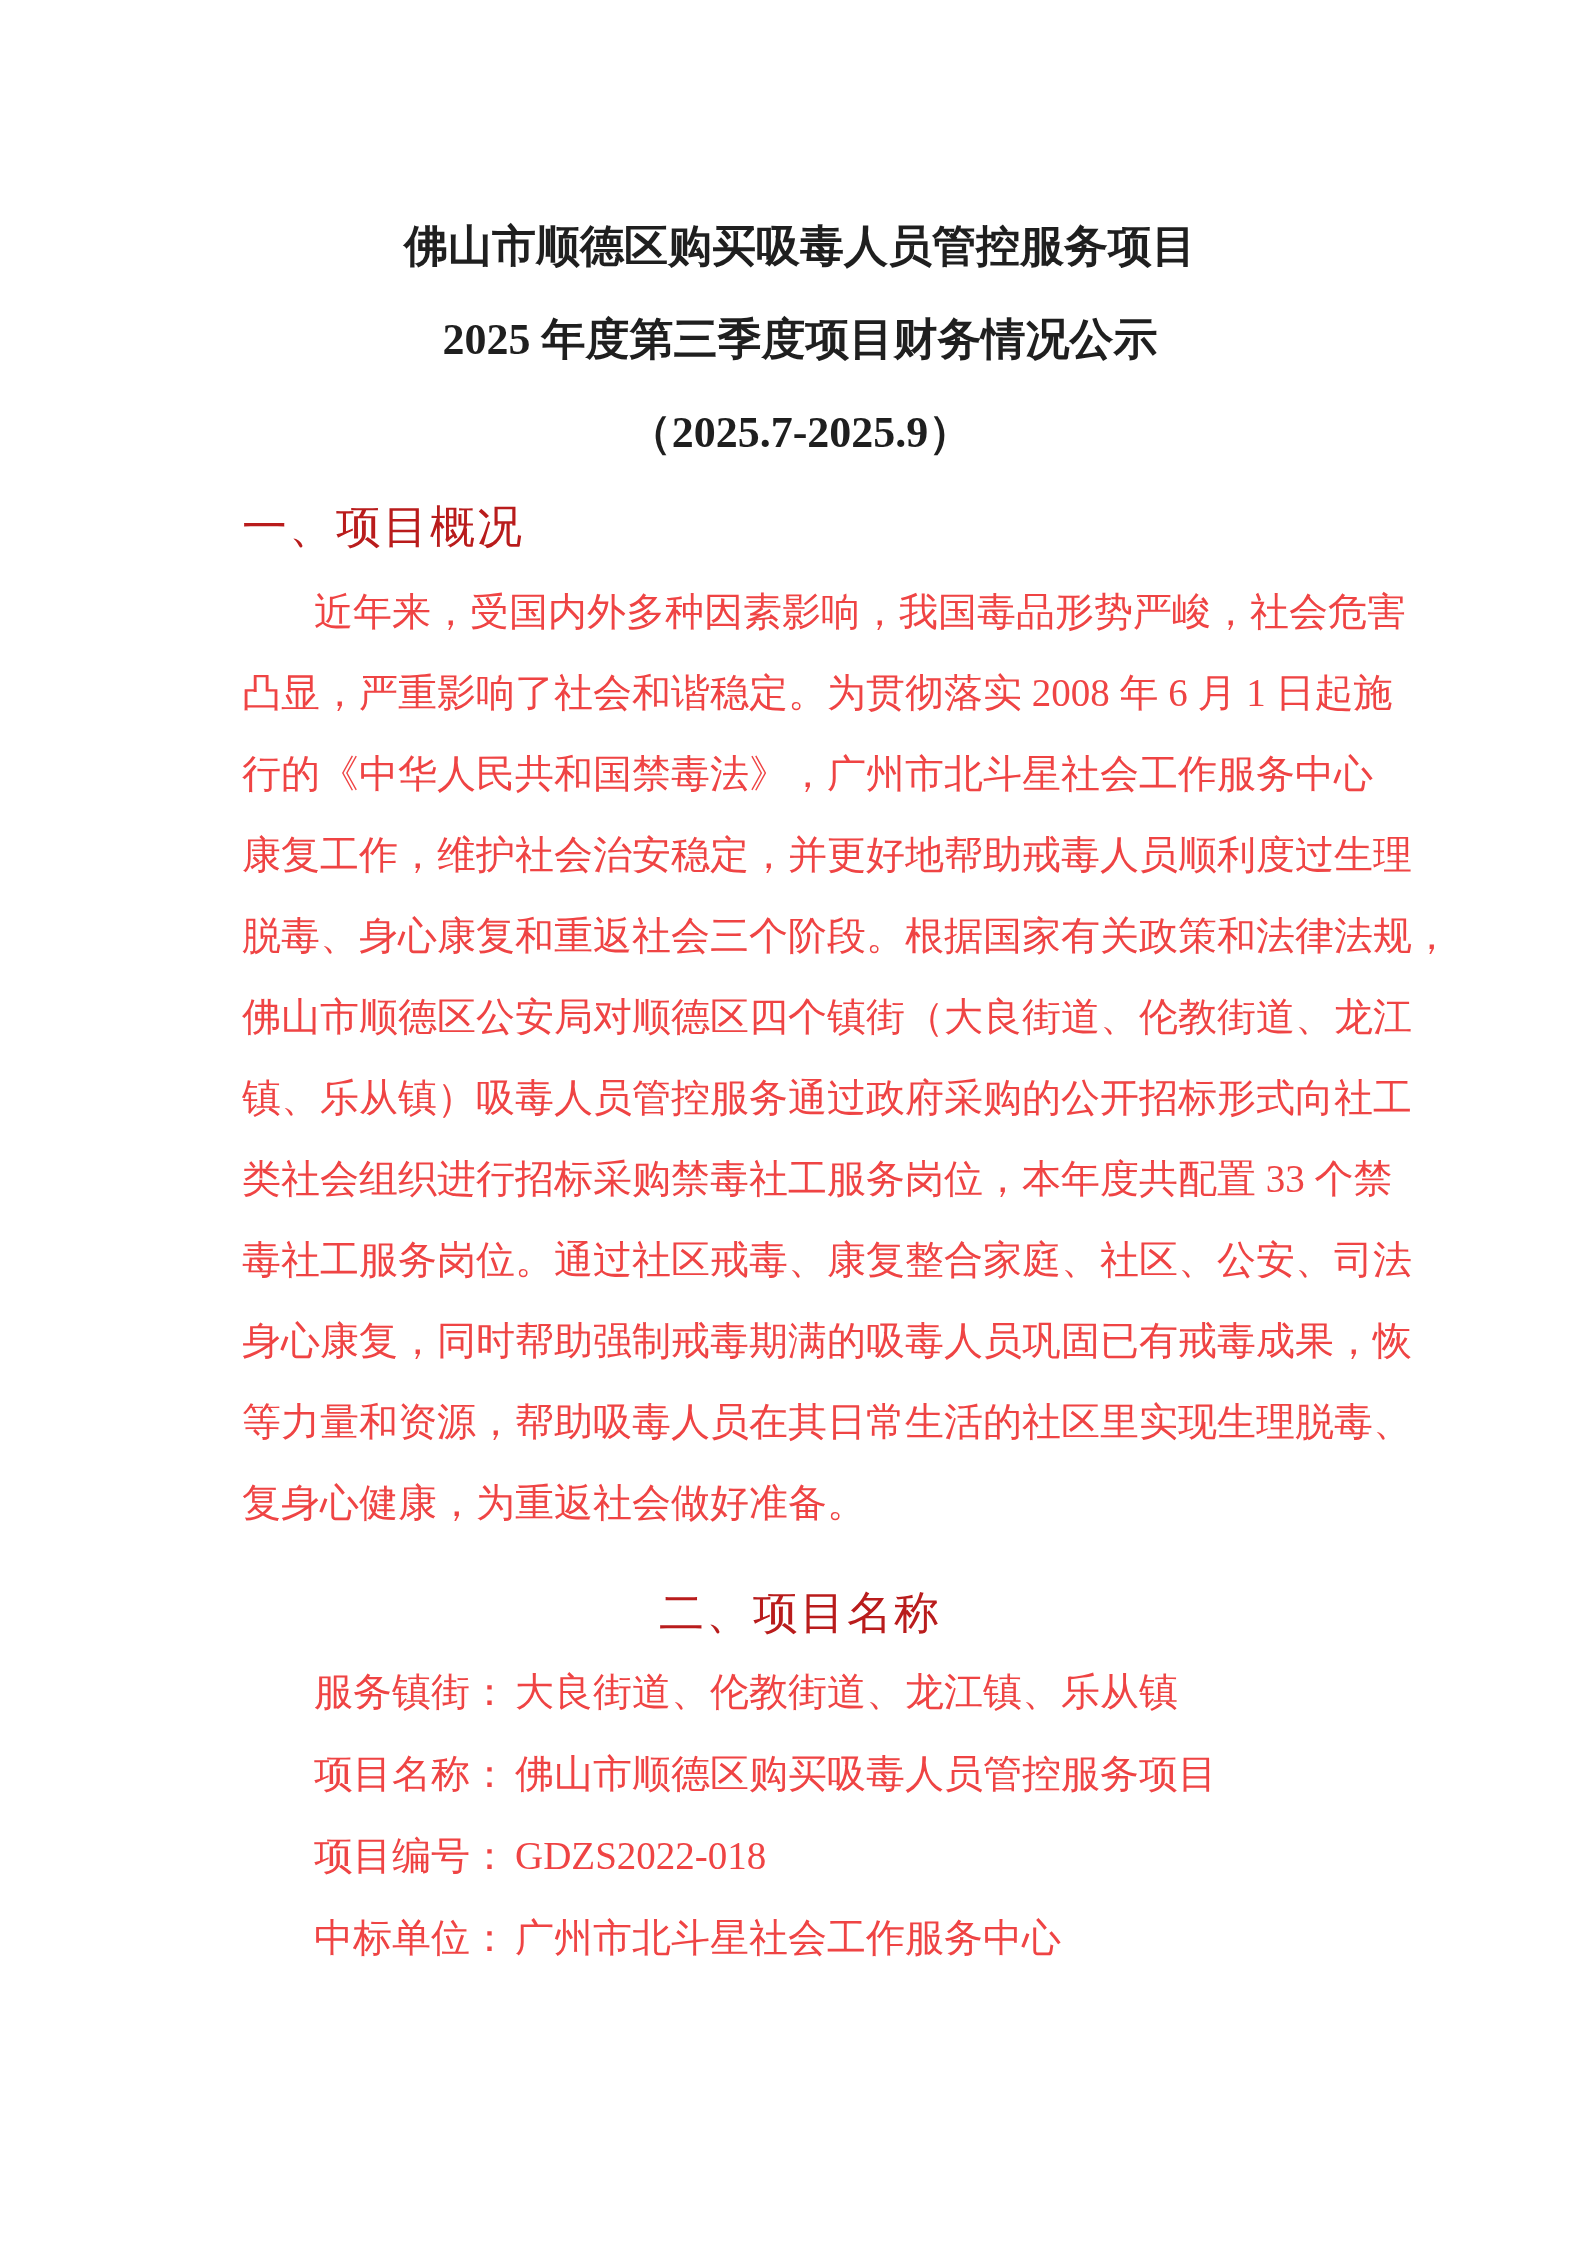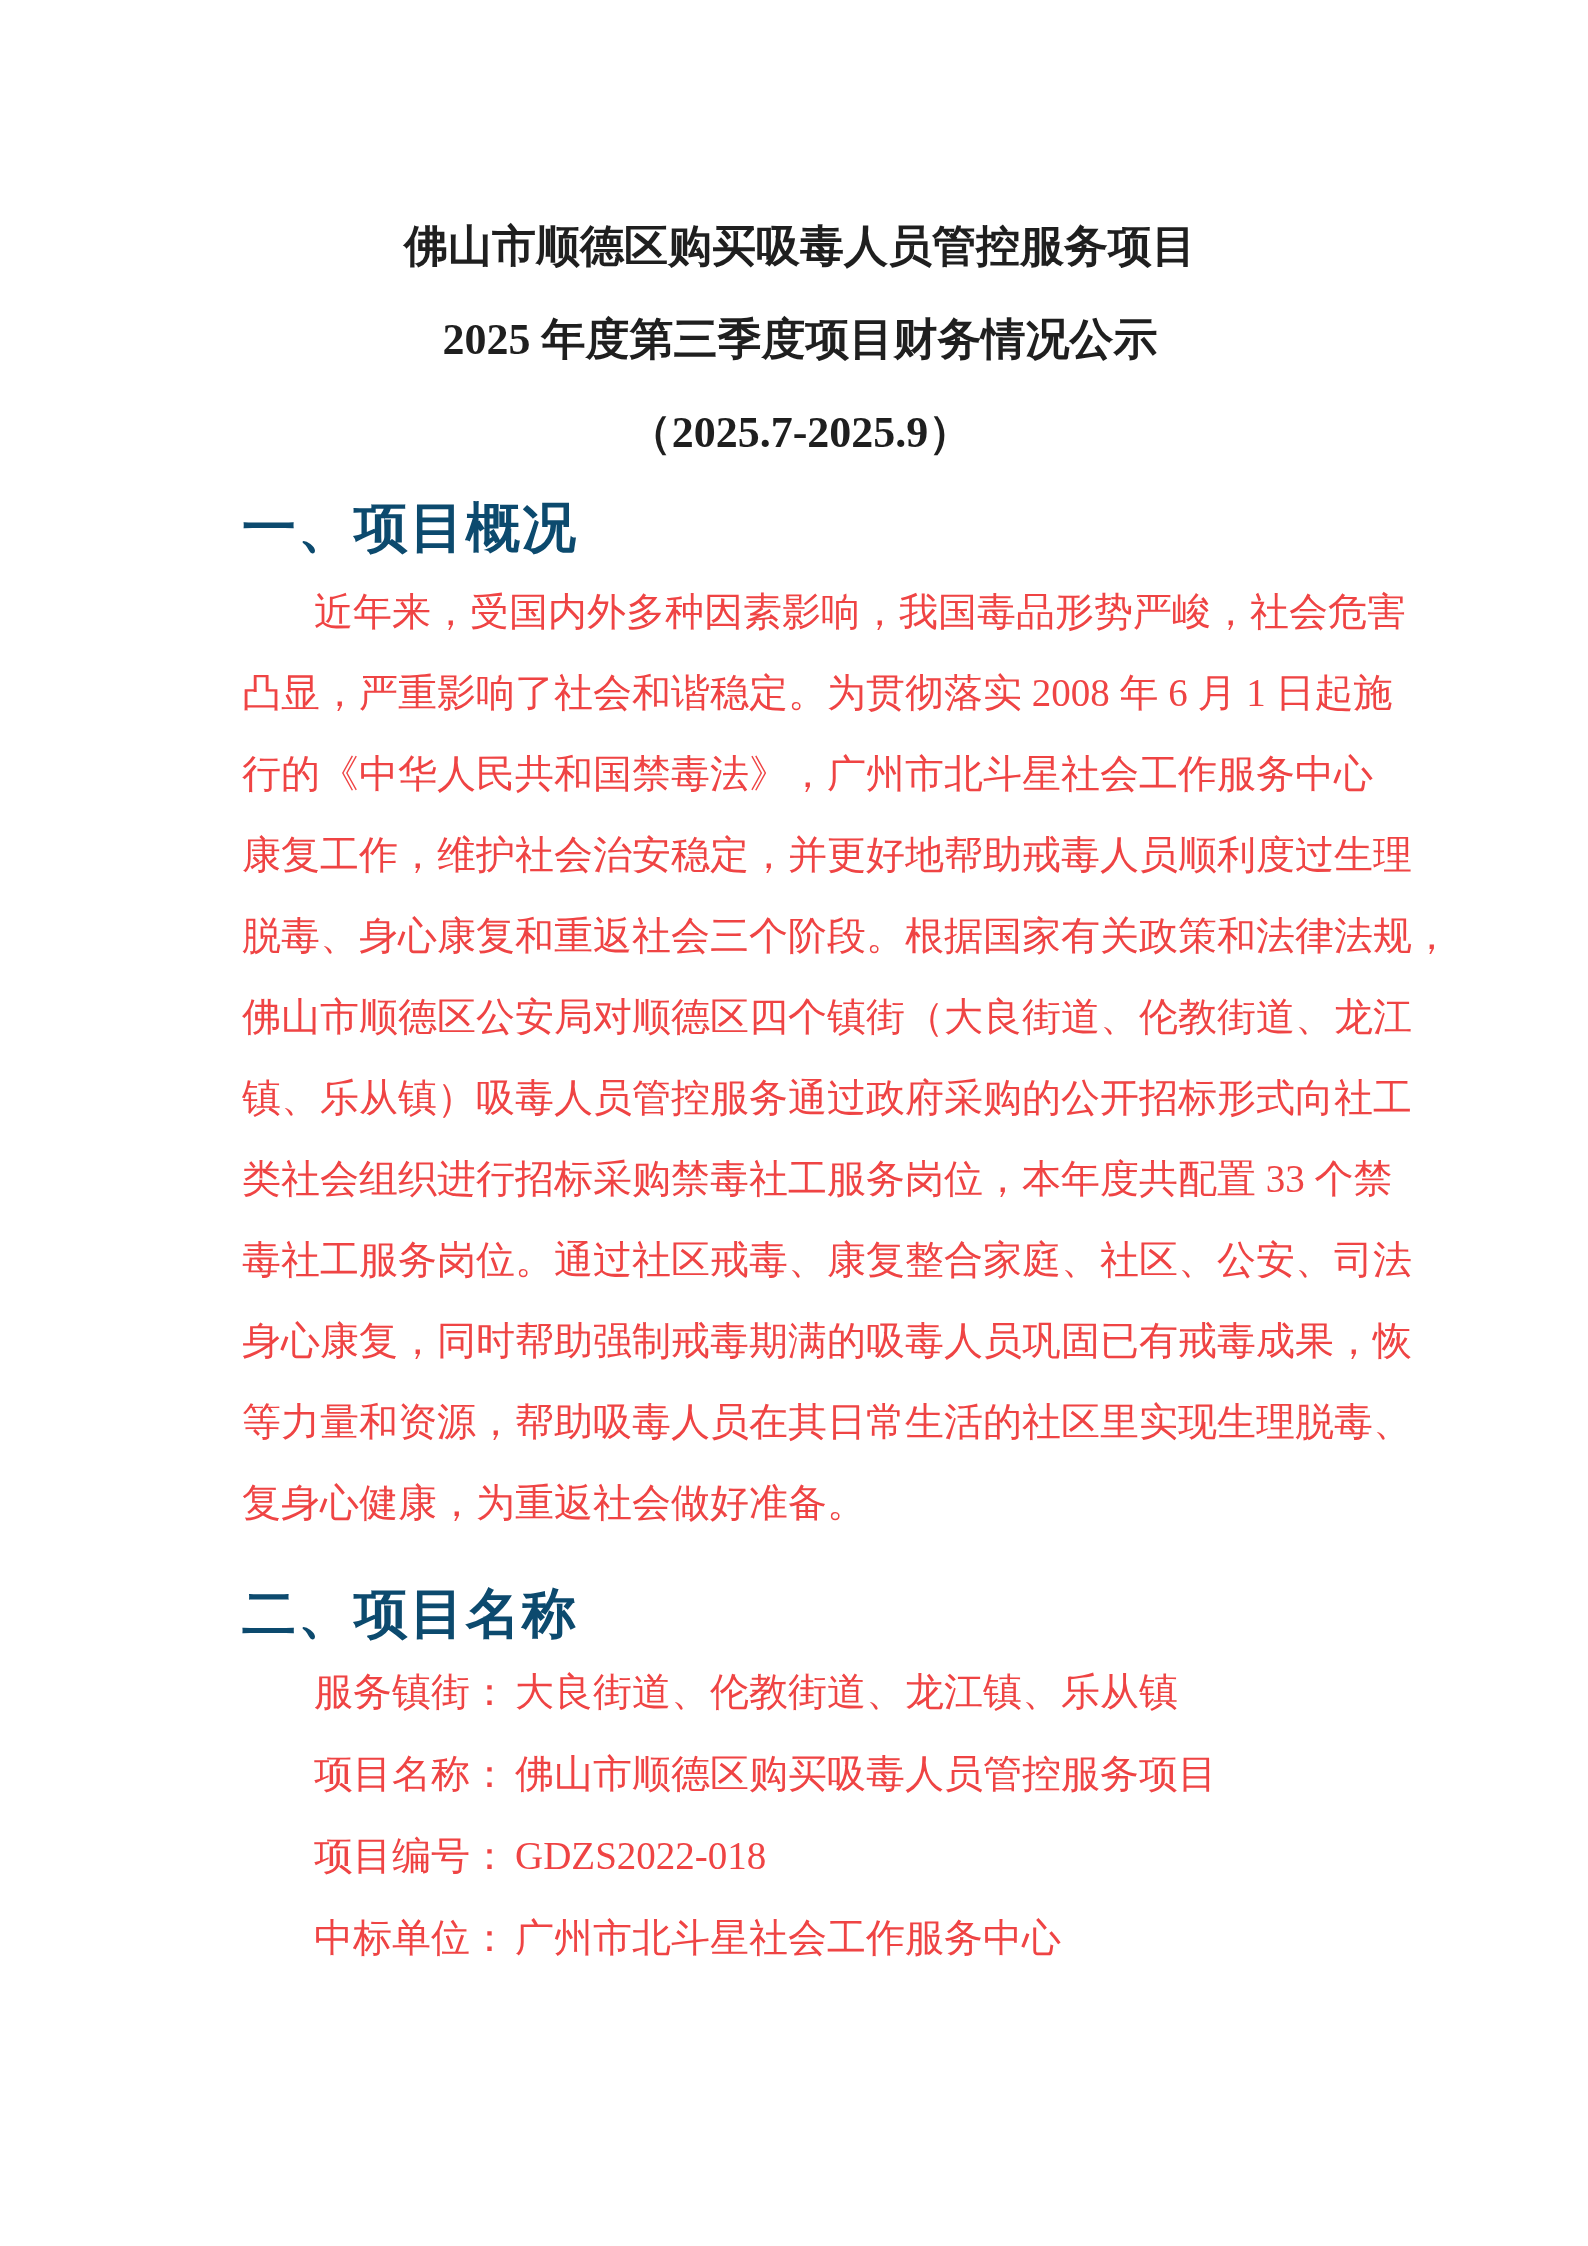--- a/index.html
+++ b/index.html
@@ -27,28 +27,28 @@
     display:block;
     font-size:44px;
     line-height:93px;
     height:93px;
     letter-spacing:0px;
     white-space:nowrap;
   }
   
   .section-heading {
     font-family:"Liberation Sans", sans-serif;
-    font-weight:bold;
-    font-size:54px;
+    font-weight:normal;
+    font-size:45px;
     line-height:60px;
-    color:#0c4a6e;
+    color:#b91c1c;
     letter-spacing:2px;
   }
   .heading-1 { margin-top:18px; }
-  .heading-2 { margin-top:40px; }
+  .heading-2 { margin-top:40px;text-align:center; }
   
   .paragraph { margin-top:14px; font-size:39px; color:#ef4444; }
   .para-line {
     line-height:81px;
     height:81px;
     text-align:justify;
     text-align-last:justify;
     white-space:nowrap;
   }
   .para-line.first { text-indent:72px; }

